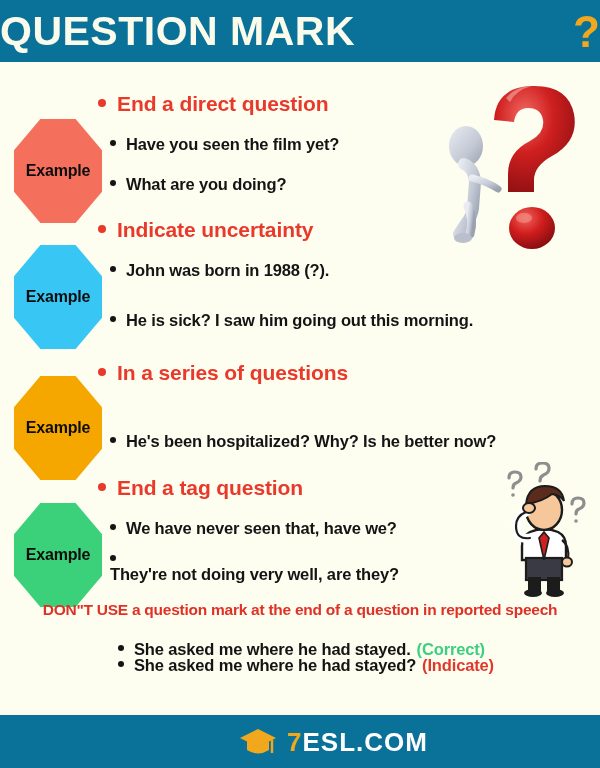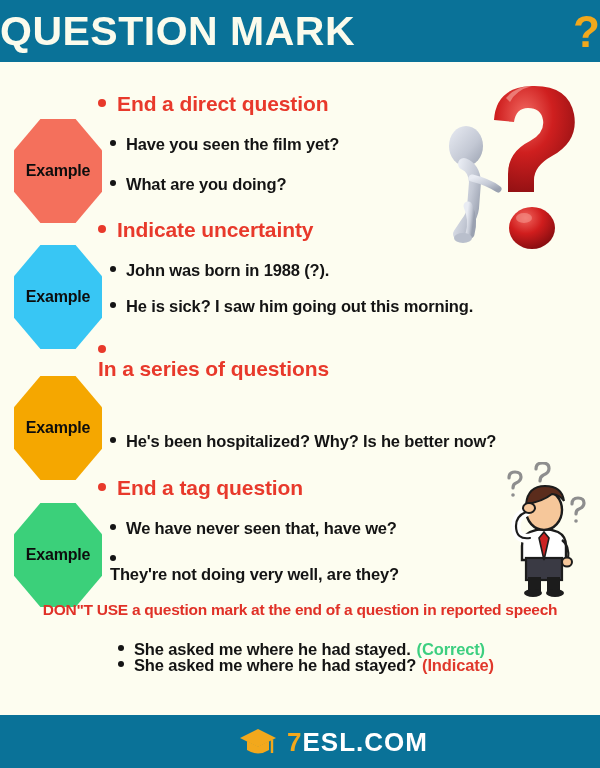--- a/index.html
+++ b/index.html
@@ -229,31 +229,31 @@
       <span class="octagon-label">Example</span>
     </div>
     <div class="heading-row" style="top:4px;">
       <span class="heading-bullet"></span>
       <span class="heading-text">Indicate uncertainty</span>
     </div>
     <div class="example-row" style="top:47px;">
       <span class="example-bullet"></span>
       <span class="example-text">John was born in 1988 (?).</span>
     </div>
-    <div class="example-row" style="top:83px;">
+    <div class="example-row" style="top:97px;">
       <span class="example-bullet"></span>
       <span class="example-text">He is sick? I saw him going out this morning.</span>
     </div>
   </div>
 
   <div class="section" style="top:345px;height:118px;">
     <div class="octagon" style="top:31px;background:#f5a700;">
       <span class="octagon-label">Example</span>
     </div>
-    <div class="heading-row" style="top:4px;flex-direction:column;">
+    <div class="heading-row" style="top:16px;">
       <span class="heading-bullet"></span>
       <span class="heading-text">In a series of questions</span>
     </div>
     <div class="example-row" style="top:87px;">
       <span class="example-bullet"></span>
       <span class="example-text">He's been hospitalized? Why? Is he better now?</span>
     </div>
   </div>
 
   <div class="section" style="top:472px;height:118px;">

